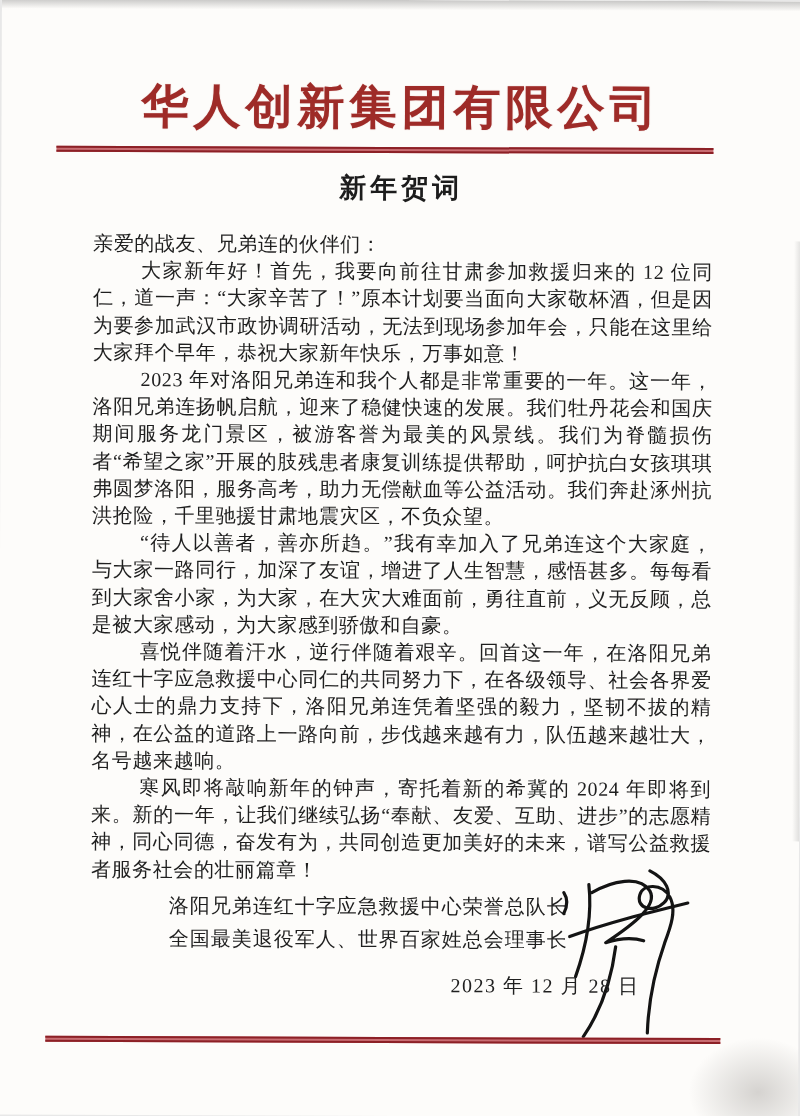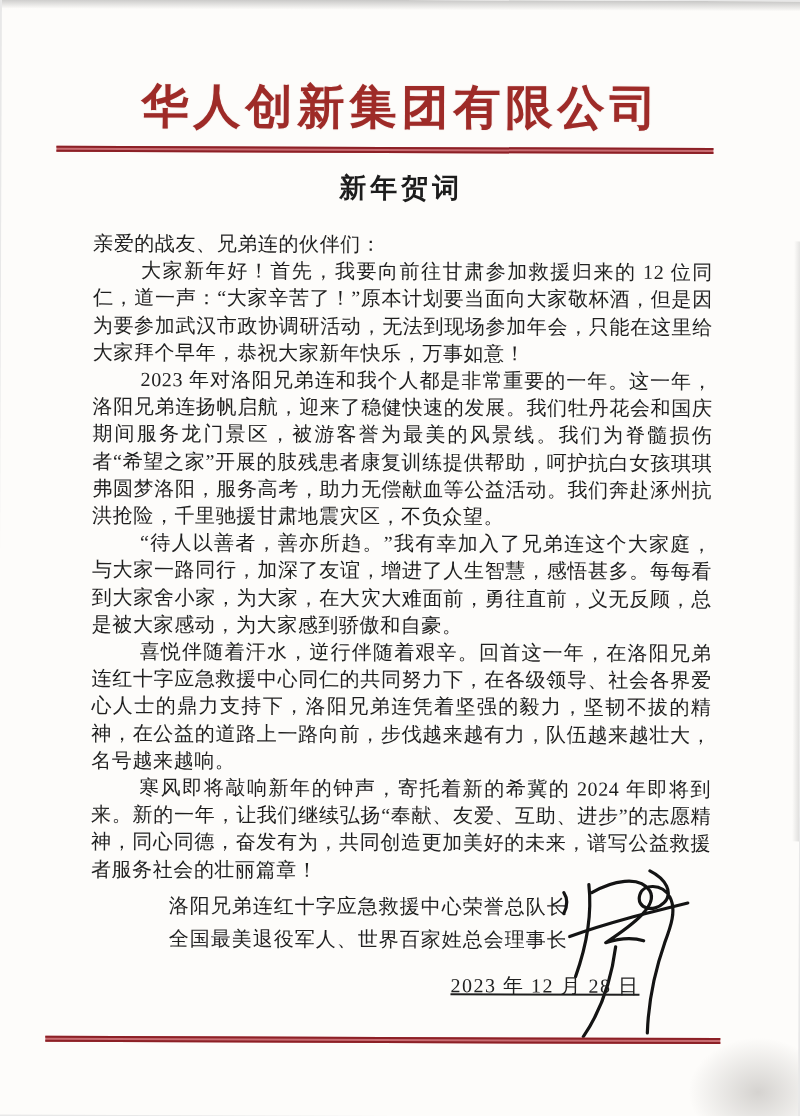--- a/index.html
+++ b/index.html
@@ -69,21 +69,21 @@
   .body-text p{margin:0;padding:0;}
   .body-text p.para{text-indent:2.4em;}
   .signoff-line{
     position:absolute;left:170px;
     font-size:20px;letter-spacing:1px;color:#1f1f1f;white-space:nowrap;
   }
   .signoff-line.l1{top:893px;}
   .signoff-line.l2{top:926px;}
   .letter-date{
     position:absolute;top:972px;left:452px;
-    font-size:20px;letter-spacing:1.5px;color:#1f1f1f;white-space:nowrap;text-decoration:underline;
+    font-size:20px;letter-spacing:1.5px;color:#1f1f1f;white-space:nowrap;
   }
   .signature{
     position:absolute;top:858px;left:543px;width:162px;height:182px;
   }
   .signature svg{width:100%;height:100%;}
   .signature path{
     fill:none;stroke:#141414;stroke-width:3.2;
     stroke-linecap:round;stroke-linejoin:round;
   }
 </style>

